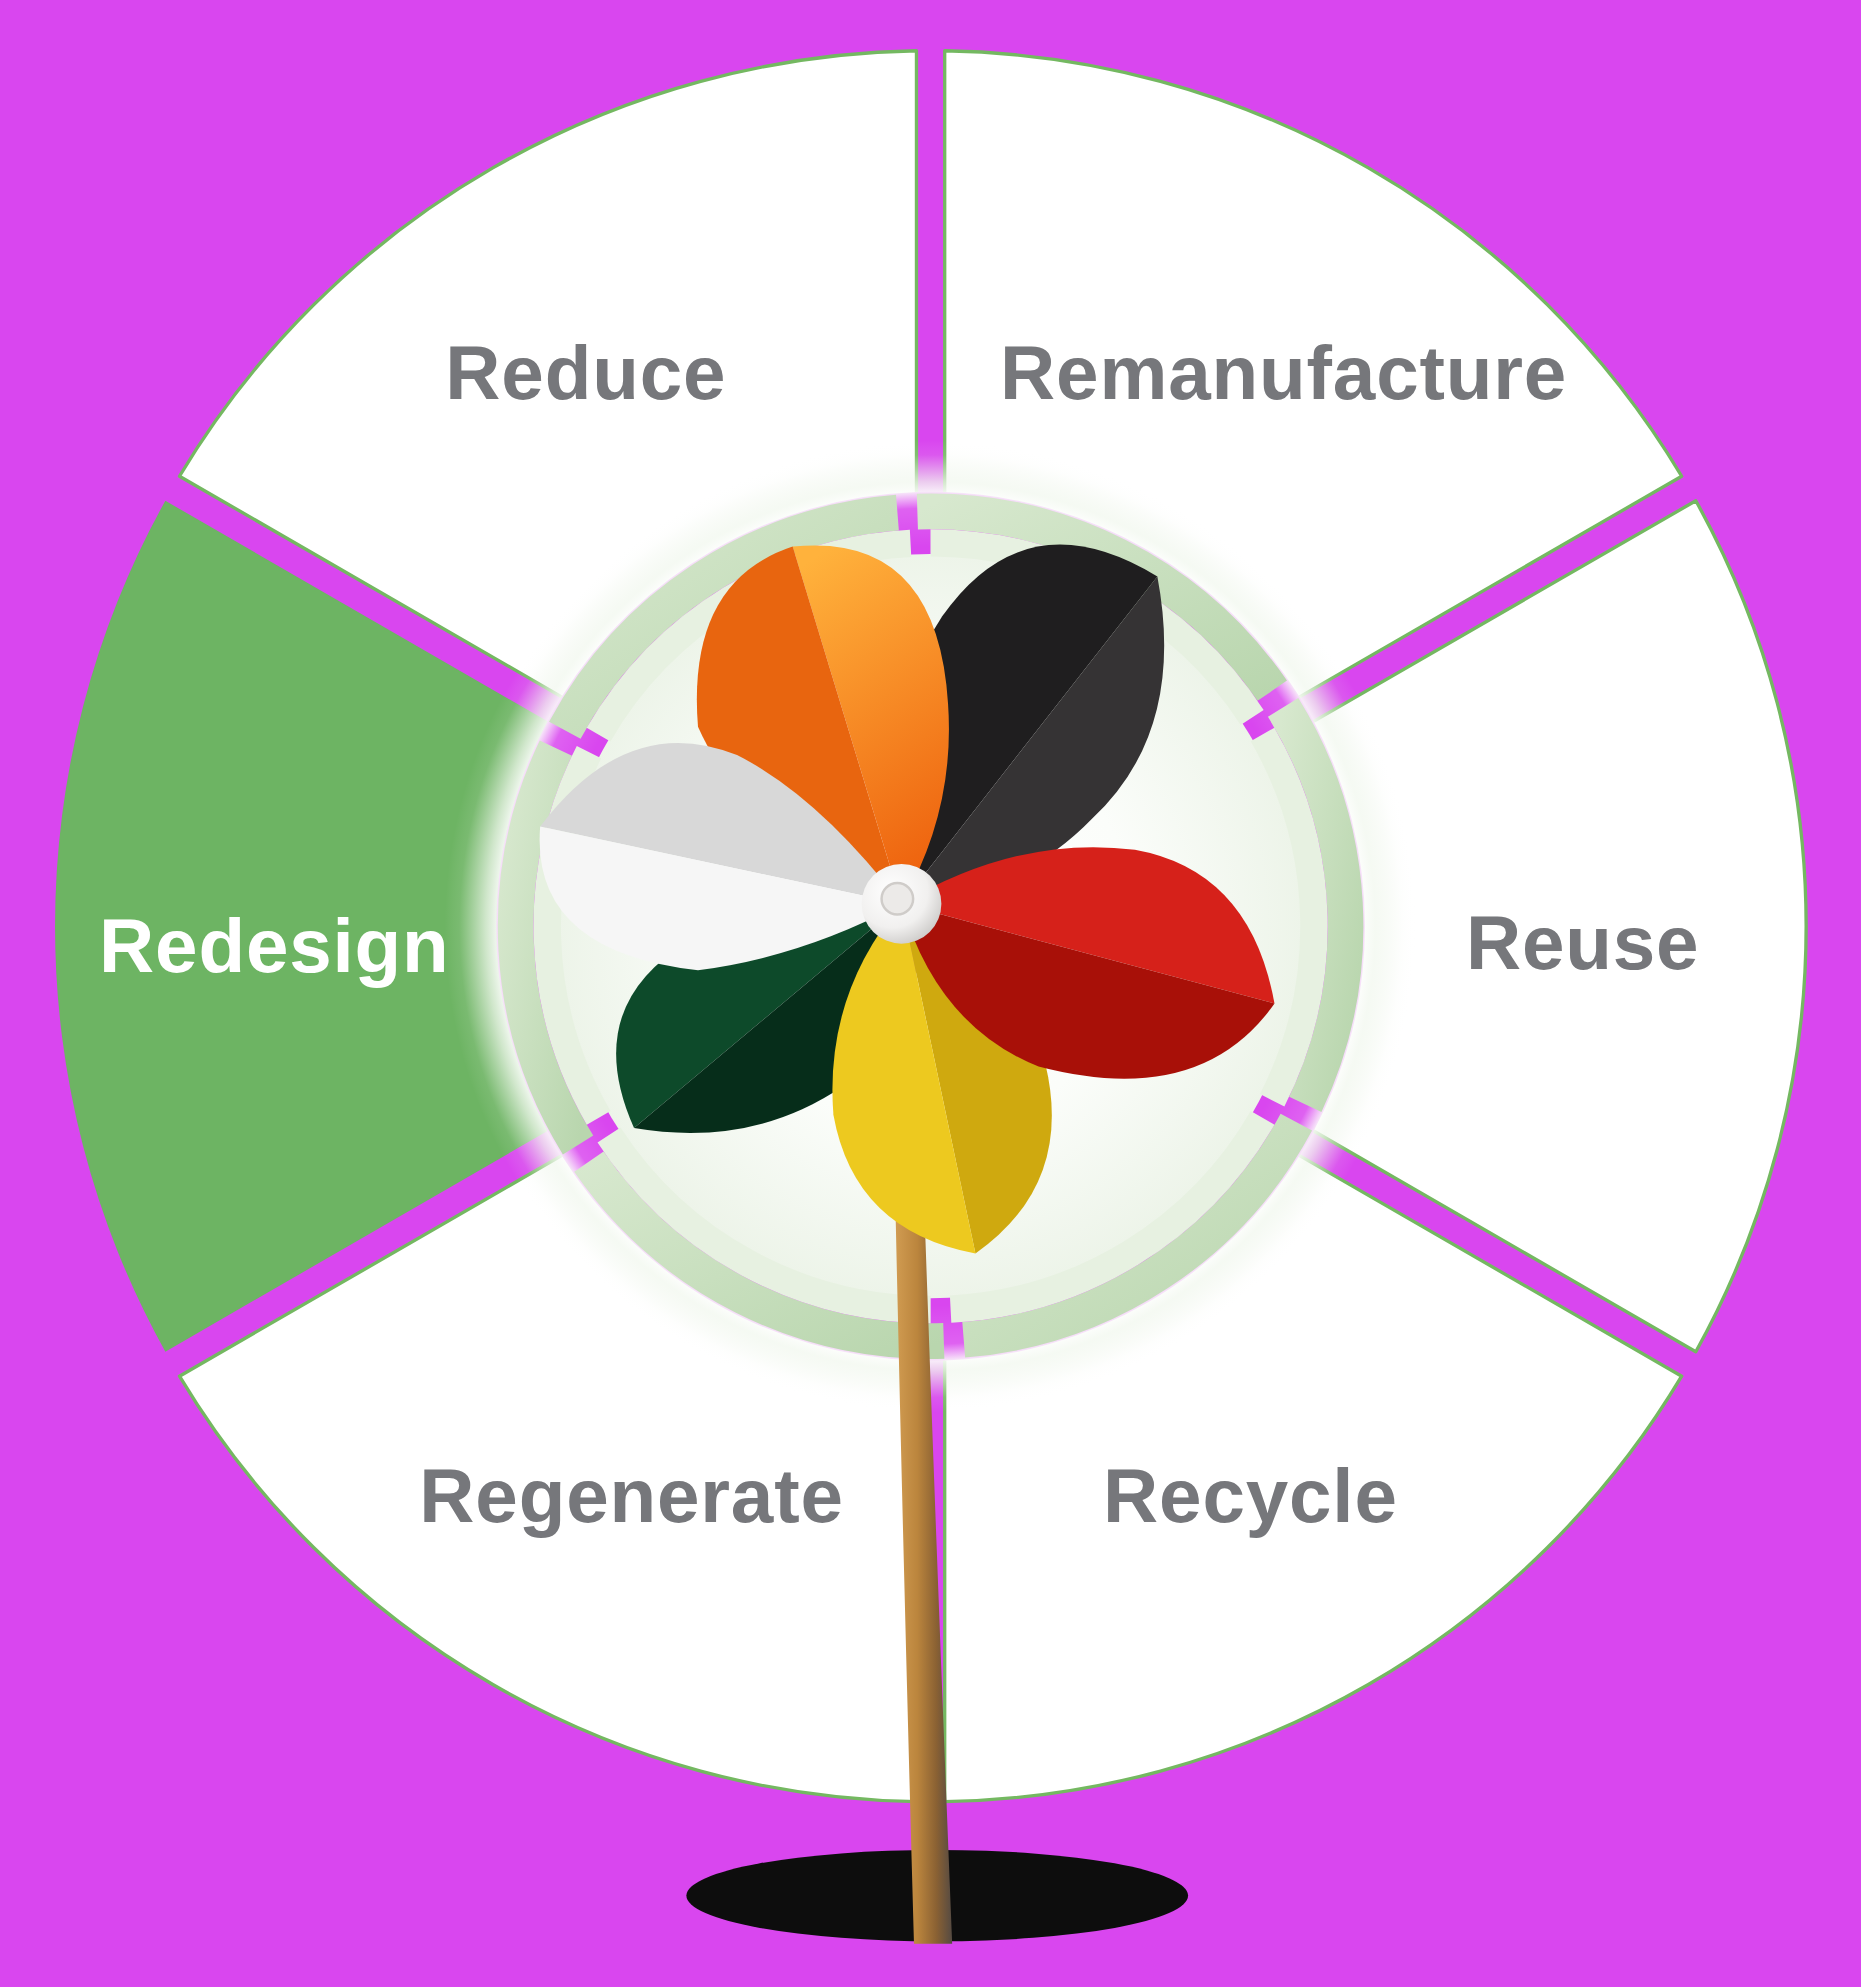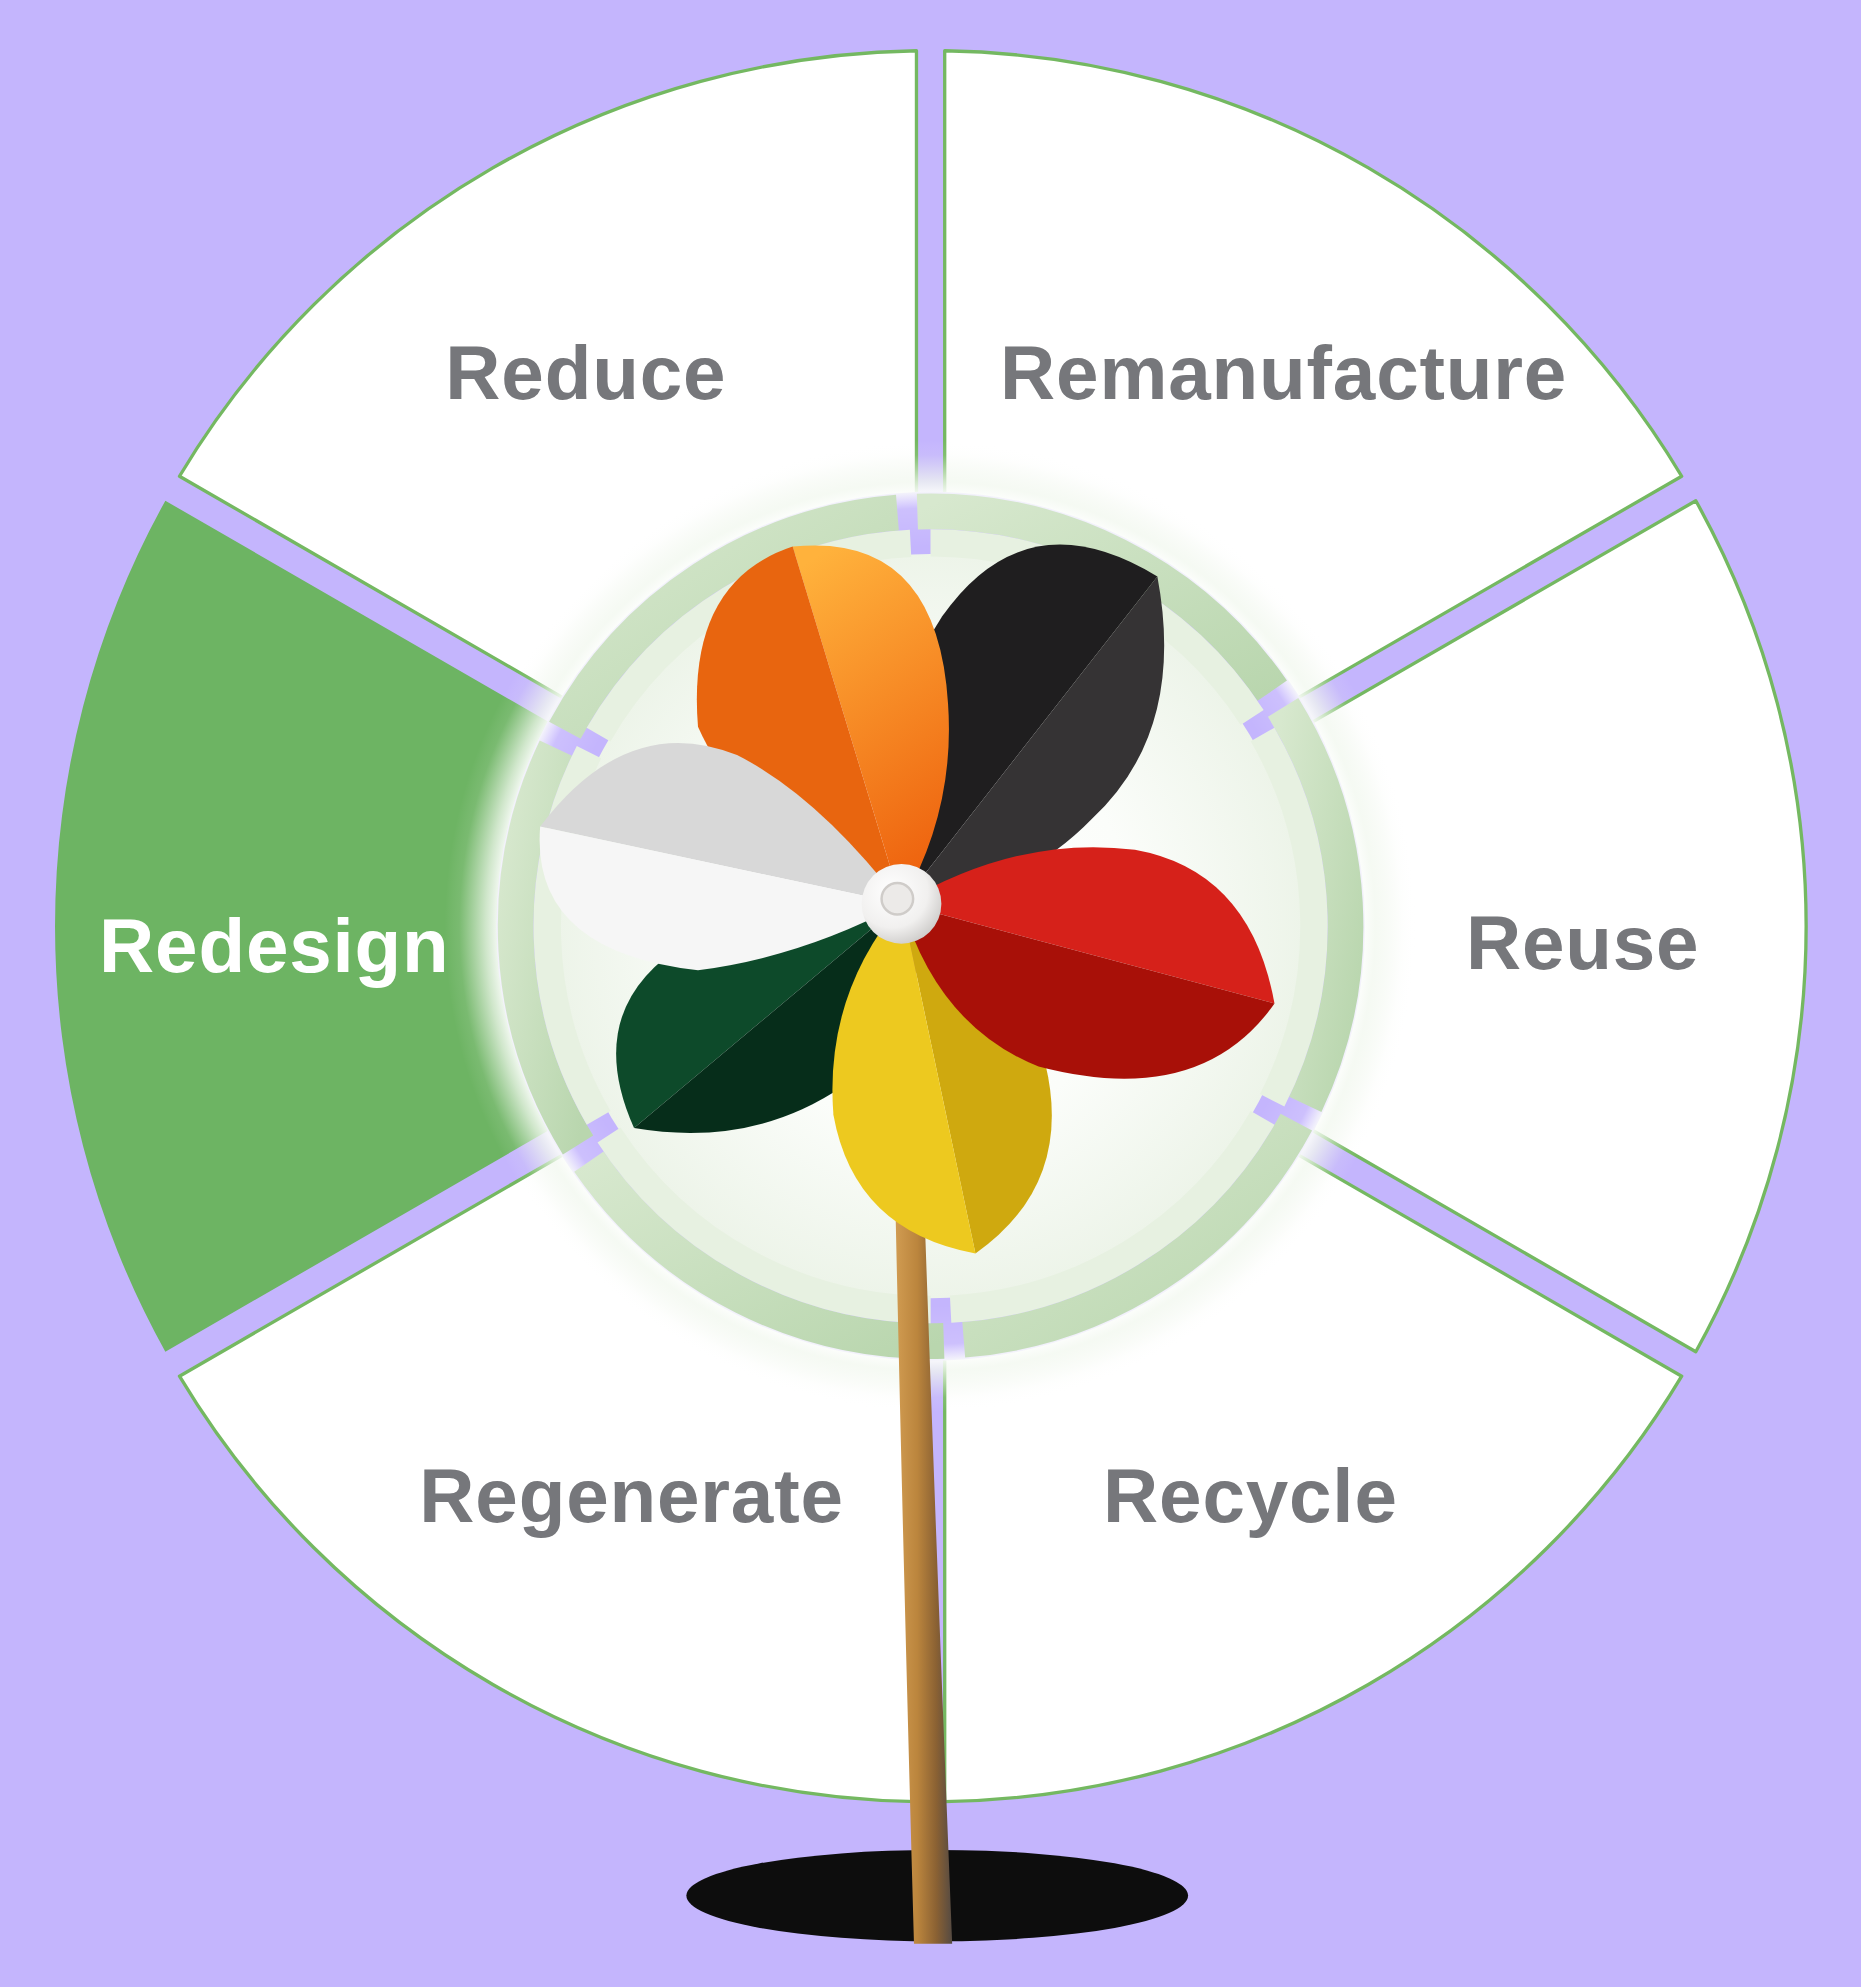--- a/index.html
+++ b/index.html
@@ -1,20 +1,20 @@
 <!DOCTYPE html>
 <html style="font-size:13.3px"><head>
 <meta charset="utf-8">
 <style>
   html, body { margin: 0; padding: 0; background: #ffffff; }
   .stage {
     position: relative;
     width: 1862px;
     height: 1987px;
-    background: #c4b5fd;
+    background: #d946ef;
     overflow: hidden;
     font-family: "Liberation Sans", sans-serif;
   }
   svg { display: block; width: 100%; height: 100%; }
   text.seg-label {
     font-family: "Liberation Sans", sans-serif;
     font-weight: 700;
     font-size: 92px;
     letter-spacing: 1px;
   }

